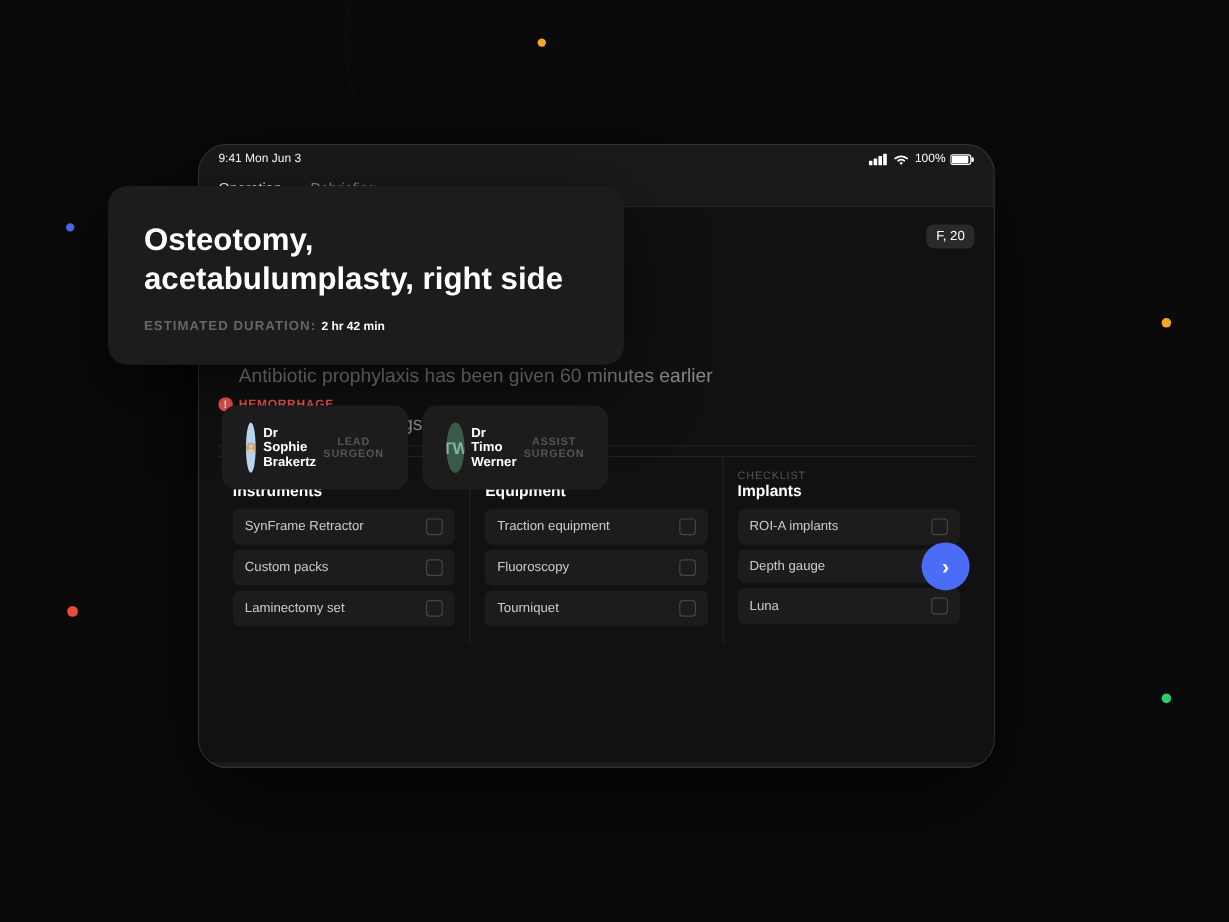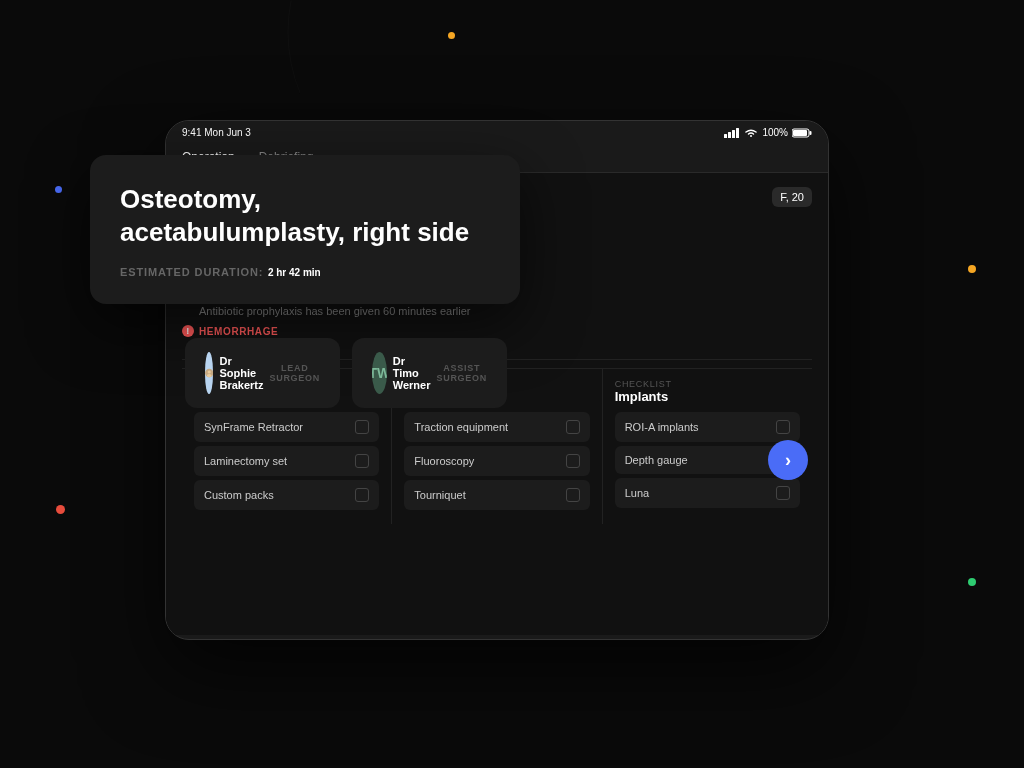--- a/index.html
+++ b/index.html
@@ -169,21 +169,21 @@
       border-radius: 50%;
       display: flex;
       align-items: center;
       justify-content: center;
       font-size: 9px;
       color: #fff;
       font-weight: 900;
     }
 
     .risk-desc {
-      font-size: 11px;
+      font-size: 16px;
       color: #888;
       margin-top: 2px;
       margin-left: 17px;
     }
 
     
     .checklists {
       display: flex;
       gap: 0;
       border-top: 1px solid #222;
@@ -446,25 +446,25 @@
       <div class="checklists">
 
         <div class="checklist-col">
           <div class="checklist-label">CHECKLIST</div>
           <div class="checklist-title">Instruments</div>
           <div class="checklist-item">
             <span>SynFrame Retractor</span>
             <div class="checkbox"></div>
           </div>
           <div class="checklist-item">
+            <span>Custom packs</span>
+            <div class="checkbox"></div>
+          </div>
+          <div class="checklist-item">
             <span>Laminectomy set</span>
-            <div class="checkbox"></div>
-          </div>
-          <div class="checklist-item">
-            <span>Custom packs</span>
             <div class="checkbox"></div>
           </div>
         </div>
 
         <div class="checklist-col">
           <div class="checklist-label">CHECKLIST</div>
           <div class="checklist-title">Equipment</div>
           <div class="checklist-item">
             <span>Traction equipment</span>
             <div class="checkbox"></div>

